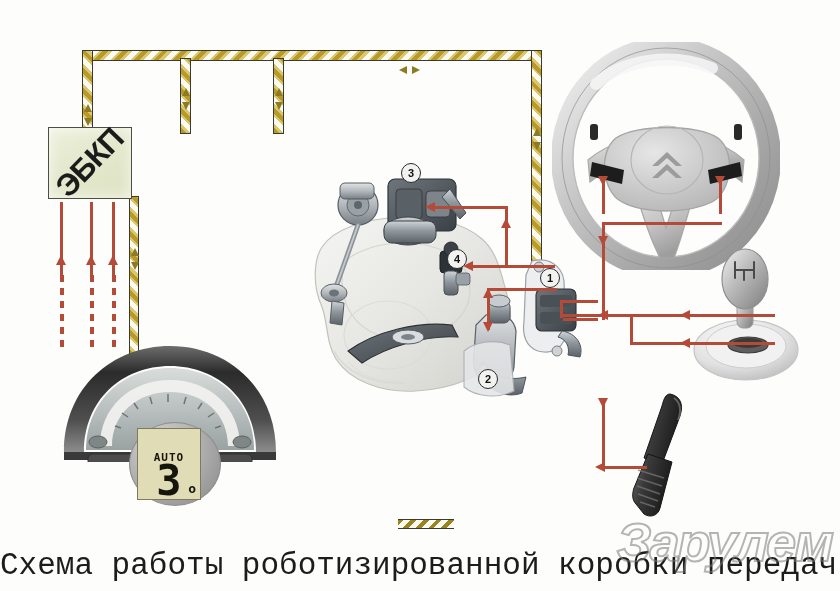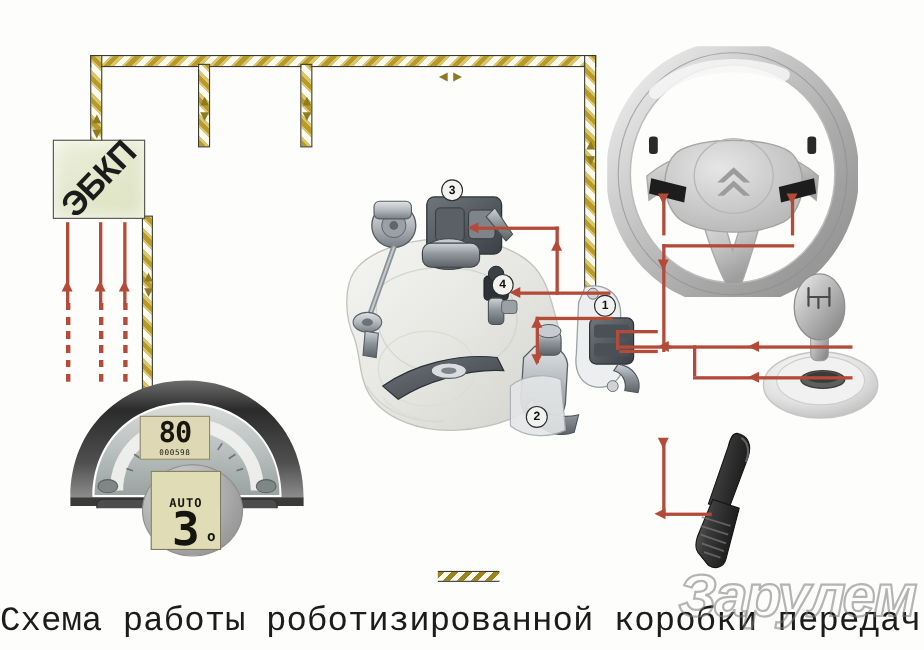--- a/index.html
+++ b/index.html
@@ -425,26 +425,20 @@
       <line x1="154" y1="71" x2="148" y2="75"></line>
       <line x1="161" y1="84" x2="155" y2="86"></line>
     </g>
 
     <ellipse cx="38" cy="100" rx="9" ry="6" fill="#7e8785" stroke="#5a625f" stroke-width="1"></ellipse>
     <ellipse cx="182" cy="100" rx="9" ry="6" fill="#7e8785" stroke="#5a625f" stroke-width="1"></ellipse>
 
     <rect x="28" y="112" width="164" height="12" rx="5" fill="#4c4c4c" stroke="#303030" stroke-width="1"></rect>
   </svg>
 
-  <div class="lcd" style="left:127px;top:378px;width:62px;height:38px;">
-    <div style="display:flex;flex-direction:column;align-items:center;line-height:1;">
-      <div style="font-size:26px;font-weight:700;letter-spacing:-1px;">80</div>
-      <div style="font-size:7px;letter-spacing:.5px;margin-top:2px;">000598</div>
-    </div>
-  </div>
 
   <div class="magnifier" style="left:129px;top:422px;width:90px;height:82px;"></div>
   <div class="mag-lcd" style="left:137px;top:428px;width:62px;height:70px;">
     <div class="mag-auto">AUTO</div>
     <div class="mag-gear">3</div>
     <div class="mag-o">o</div>
   </div>
 
   <div class="tick" style="left:398px;top:519px;width:56px;"></div>
 

